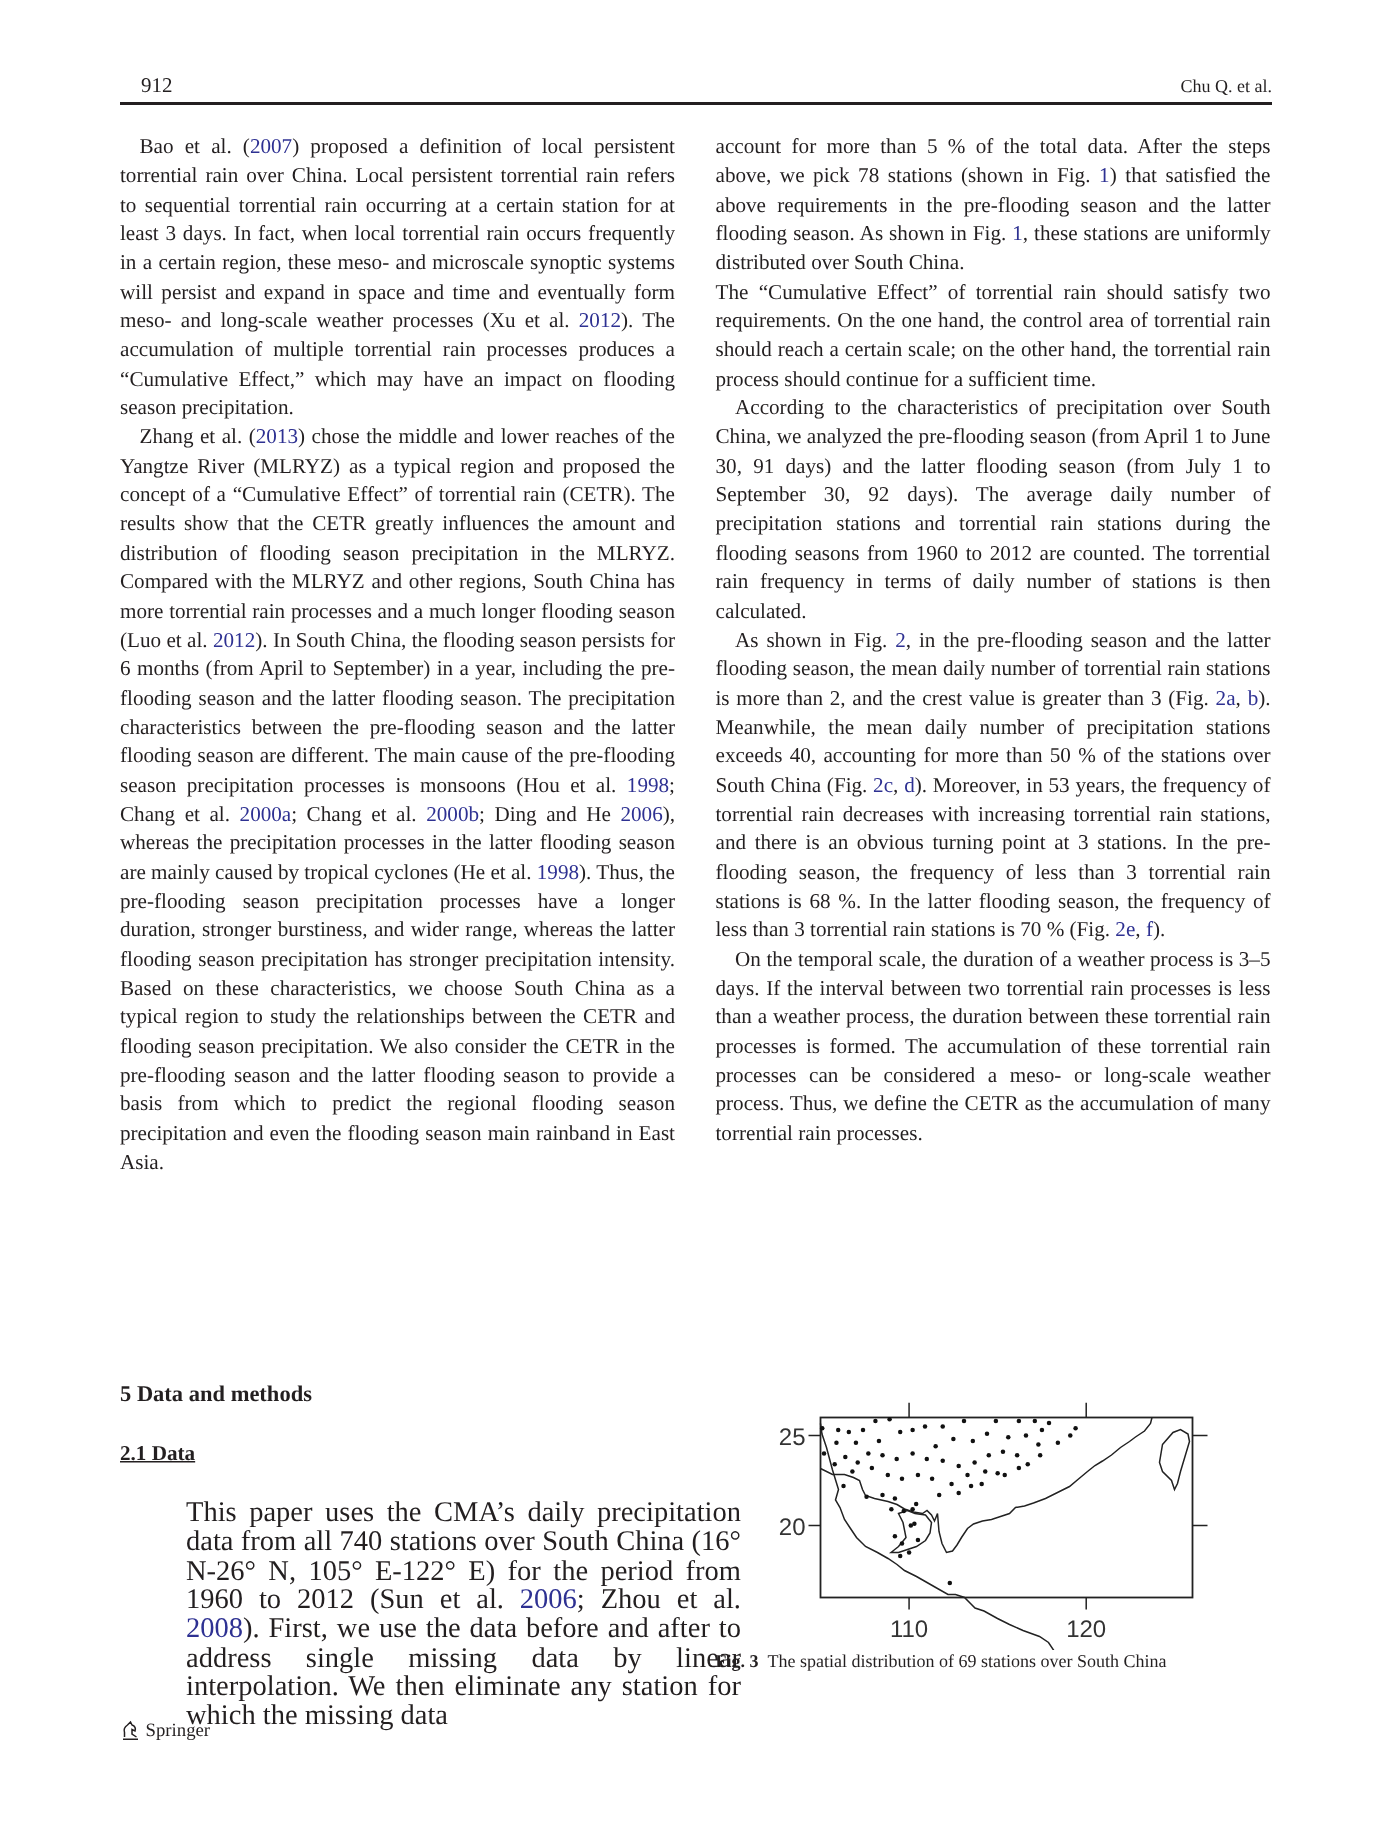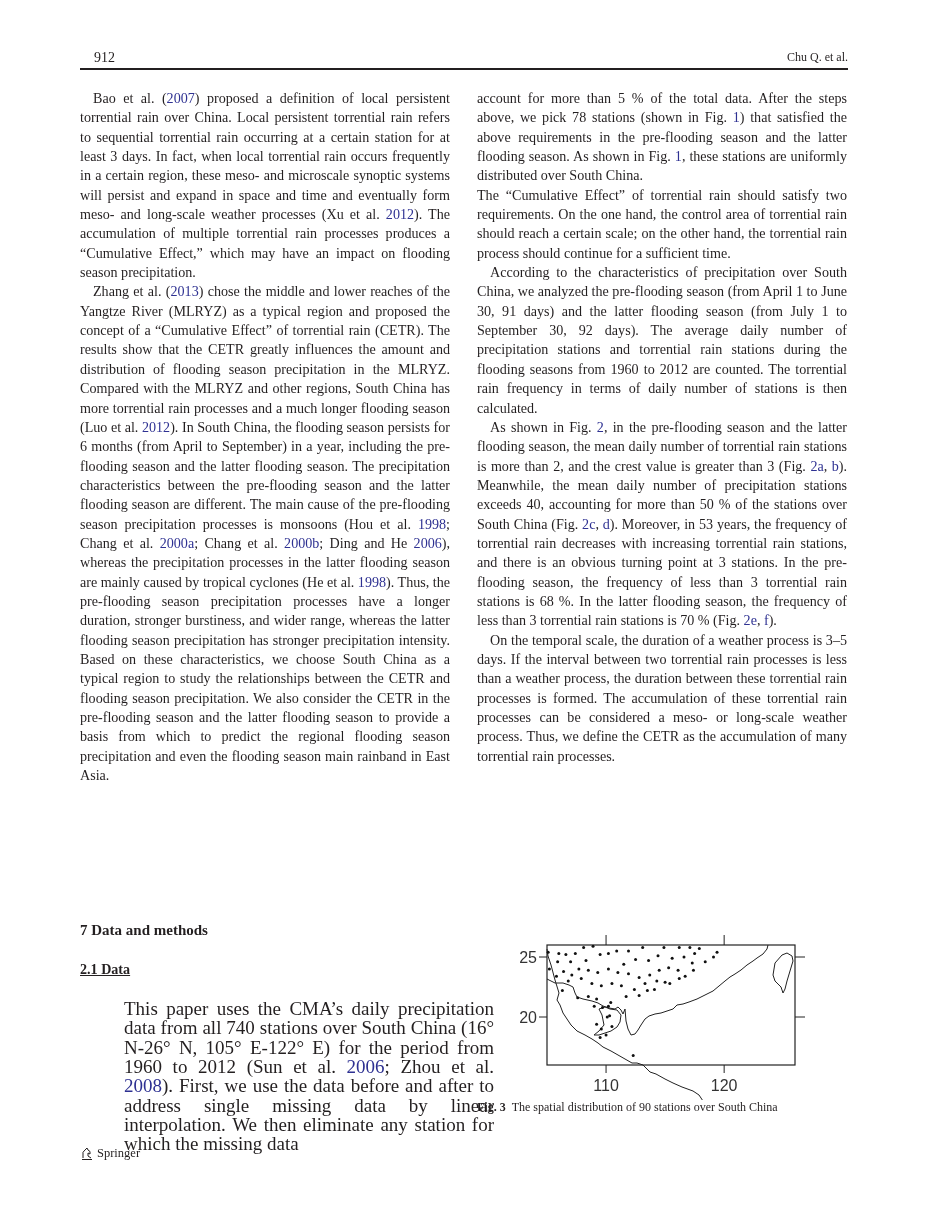--- a/index.html
+++ b/index.html
@@ -33,21 +33,21 @@
 
 <div class="header-num">912</div>
 <div class="header-auth">Chu Q. et al.</div>
 <div class="header-rule"></div>
 
 <div class="col col-left">
   <p class="indent"><span>Bao et al. (</span><a class="ref">2007</a><span>) proposed a definition of local persistent torrential rain over China. Local persistent torrential rain refers to sequential torrential rain occurring at a certain station for at least 3 days. In fact, when local torrential rain occurs frequently in a certain region, these meso- and microscale synoptic systems will persist and expand in space and time and eventually form meso- and long-scale weather processes (Xu et al. </span><a class="ref">2012</a><span>). The accumulation of multiple torrential rain processes produces a “Cumulative Effect,” which may have an impact on flooding season precipitation.</span></p>
   <p class="indent"><span>Zhang et al. (</span><a class="ref">2013</a><span>) chose the middle and lower reaches of the Yangtze River (MLRYZ) as a typical region and proposed the concept of a “Cumulative Effect” of torrential rain (CETR). The results show that the CETR greatly influences the amount and distribution of flooding season precipitation in the MLRYZ. Compared with the MLRYZ and other regions, South China has more torrential rain processes and a much longer flooding season (Luo et al. </span><a class="ref">2012</a><span>). In South China, the flooding season persists for 6 months (from April to September) in a year, including the pre-flooding season and the latter flooding season. The precipitation characteristics between the pre-flooding season and the latter flooding season are different. The main cause of the pre-flooding season precipitation processes is monsoons (Hou et al. </span><a class="ref">1998</a><span>; Chang et al. </span><a class="ref">2000a</a><span>; Chang et al. </span><a class="ref">2000b</a><span>; Ding and He </span><a class="ref">2006</a><span>), whereas the precipitation processes in the latter flooding season are mainly caused by tropical cyclones (He et al. </span><a class="ref">1998</a><span>). Thus, the pre-flooding season precipitation processes have a longer duration, stronger burstiness, and wider range, whereas the latter flooding season precipitation has stronger precipitation intensity. Based on these characteristics, we choose South China as a typical region to study the relationships between the CETR and flooding season precipitation. We also consider the CETR in the pre-flooding season and the latter flooding season to provide a basis from which to predict the regional flooding season precipitation and even the flooding season main rainband in East Asia.</span></p>
 </div>
 
-<div class="h1">7 Data and methods</div>
+<div class="h1">5 Data and methods</div>
 <div class="h2 h2-data">2.1 Data</div>
 <div class="p-data"><span>This paper uses the CMA’s daily precipitation data from all 740 stations over South China (16° N-26° N, 105° E-122° E) for the period from 1960 to 2012 (Sun et al. </span><a class="ref">2006</a><span>; Zhou et al. </span><a class="ref">2008</a><span>). First, we use the data before and after to address single missing data by linear interpolation. We then eliminate any station for which the missing data</span></div>
 
 <div class="col col-right">
   <p><span>account for more than 5 % of the total data. After the steps above, we pick 78 stations (shown in Fig. </span><a class="ref">1</a><span>) that satisfied the above requirements in the pre-flooding season and the latter flooding season. As shown in Fig. </span><a class="ref">1</a><span>, these stations are uniformly distributed over South China.</span></p>
   <p><span>The “Cumulative Effect” of torrential rain should satisfy two requirements. On the one hand, the control area of torrential rain should reach a certain scale; on the other hand, the torrential rain process should continue for a sufficient time.</span></p>
   <p class="indent"><span>According to the characteristics of precipitation over South China, we analyzed the pre-flooding season (from April 1 to June 30, 91 days) and the latter flooding season (from July 1 to September 30, 92 days). The average daily number of precipitation stations and torrential rain stations during the flooding seasons from 1960 to 2012 are counted. The torrential rain frequency in terms of daily number of stations is then calculated.</span></p>
   <p class="indent"><span>As shown in Fig. </span><a class="ref">2</a><span>, in the pre-flooding season and the latter flooding season, the mean daily number of torrential rain stations is more than 2, and the crest value is greater than 3 (Fig. </span><a class="ref">2a</a><span>, </span><a class="ref">b</a><span>). Meanwhile, the mean daily number of precipitation stations exceeds 40, accounting for more than 50 % of the stations over South China (Fig. </span><a class="ref">2c</a><span>, </span><a class="ref">d</a><span>). Moreover, in 53 years, the frequency of torrential rain decreases with increasing torrential rain stations, and there is an obvious turning point at 3 stations. In the pre-flooding season, the frequency of less than 3 torrential rain stations is 68 %. In the latter flooding season, the frequency of less than 3 torrential rain stations is 70 % (Fig. </span><a class="ref">2e</a><span>, </span><a class="ref">f</a><span>).</span></p>
   <p class="indent last-line"><span>On the temporal scale, the duration of a weather process is 3–5 days. If the interval between two torrential rain processes is less than a weather process, the duration between these torrential rain processes is formed. The accumulation of these torrential rain processes can be considered a meso- or long-scale weather process. Thus, we define the CETR as the accumulation of many torrential rain processes.</span></p>
 </div>
@@ -150,21 +150,21 @@
         <circle cx="123.14285714285714" cy="102.39999999999999" r="1.5" fill="#111"></circle>
         <circle cx="156.20952380952377" cy="120.39999999999999" r="1.5" fill="#111"></circle>
         <circle cx="131.40952380952385" cy="71.20000000000002" r="1.5" fill="#111"></circle>
         <circle cx="80.62857142857149" cy="26.799999999999983" r="1.5" fill="#111"></circle>
         <circle cx="236.51428571428565" cy="22" r="1.5" fill="#111"></circle>
       </g>
   </svg>
 </div>
 
 <div class="fig-caption">
-  <b>Fig. 3</b>&nbsp;&nbsp;<span>The spatial distribution of 90 stations over South China</span>
+  <b>Fig. 3</b>&nbsp;&nbsp;<span>The spatial distribution of 69 stations over South China</span>
 </div>
 
 <div class="footer">
   <svg width="14" height="14" viewBox="0 0 14 14">
     <path d="M3 11 L3 8 Q2 5 5 3 L7 1 L8 3 Q11 4 10 7 L8 6 L8 9 L11 11" fill="none" stroke="#231f20" stroke-width="1"></path>
     <line x1="2" y1="12.5" x2="12" y2="12.5" stroke="#231f20" stroke-width="1"></line>
   </svg>
   <span>Springer</span>
 </div>
 

